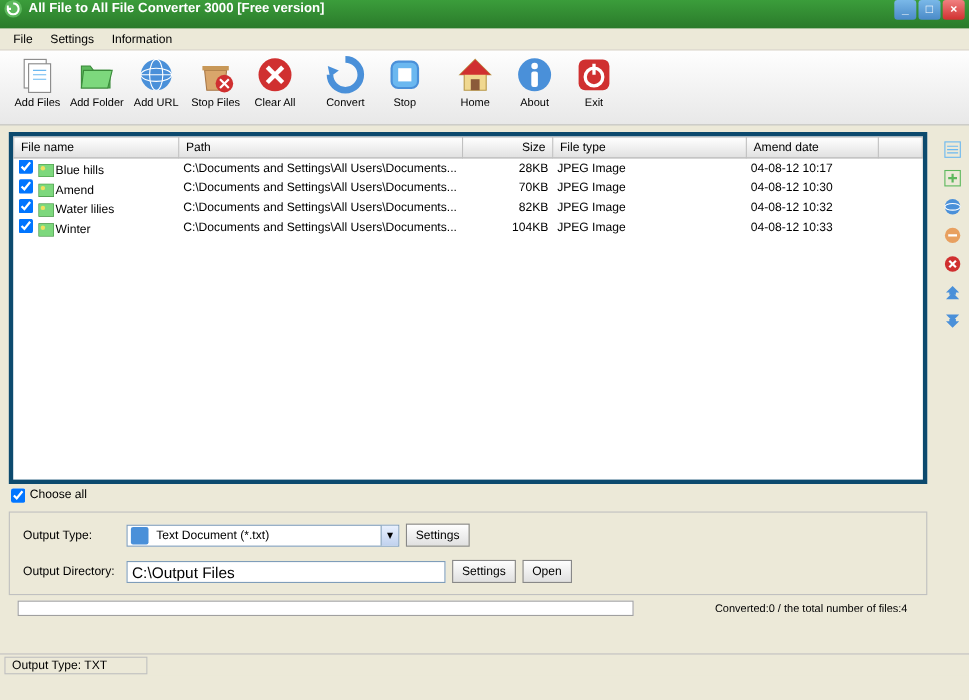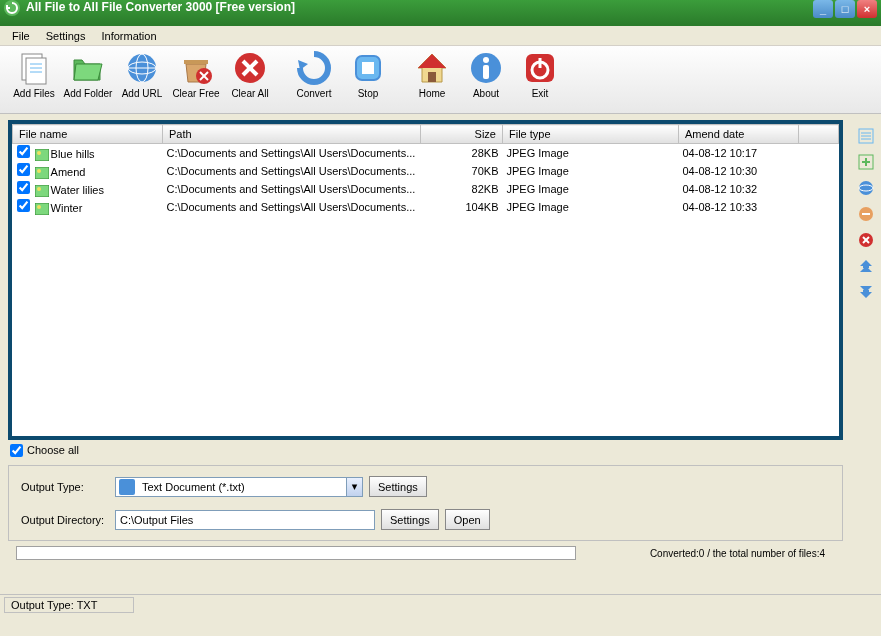--- a/index.html
+++ b/index.html
@@ -35,21 +35,21 @@
 .chk-row { padding: 4px 2px; display: flex; align-items: flex-start; gap: 4px; }
 .panel { border: 1px solid #c0c0c0; background: #ece9d8; padding: 10px 12px; margin-top: 4px; }
 .panel-row { display: flex; align-items: center; margin-bottom: 12px; }
 .panel-row:last-child { margin-bottom: 0; }
 .panel-label { width: 94px; }
 .combo { display: flex; align-items: center; border: 1px solid #7f9db9; background: #fff; height: 20px; width: 248px; }
 .combo-icon { width: 16px; height: 16px; margin: 0 3px; background: #4a90d9; border-radius: 2px; }
 .combo-text { flex: 1; padding: 0 4px; }
 .combo-arrow { width: 16px; height: 18px; background: linear-gradient(to bottom,#e8f0fe,#c1d2ee); border-left: 1px solid #7f9db9; display: flex; align-items: center; justify-content: center; }
 .btn { border: 1px solid #888; background: linear-gradient(to bottom,#fefefe,#e0e0e0); padding: 2px 8px; height: 21px; cursor: pointer; margin-left: 6px; font-size: 11px; font-family: inherit; }
-.text-input { border: 1px solid #7f9db9; background: #fff; height: 20px; padding: 0 4px; width: 260px; font-family: inherit; font-size: 11px; }
+.text-input { border: 1px solid #7f9db9; background: #fff; height: 20px; padding: 0 4px; width: 290px; font-family: inherit; font-size: 14px; }
 .sidebar { width: 30px; padding: 14px 4px; display: flex; flex-direction: column; gap: 10px; align-items: center; }
 .side-icon { width: 16px; height: 16px; cursor: pointer; border-radius: 2px; }
 .status-area { padding: 2px 8px; }
 .progress-row { display: flex; align-items: center; height: 20px; }
 .progress-bar { border: 1px solid #a0a0a0; background: #fff; height: 14px; width: 560px; }
 .progress-text { flex: 1; text-align: right; padding-right: 10px; font-size: 10px; padding-left: 34px; }
 .statusbar { border-top: 1px solid #c0c0c0; height: 20px; display: flex; justify-content: flex-start; align-items: center; padding: 0 4px; background: #ece9d8; }
 .status-cell { border: 1px solid #c0c0c0; padding: 1px 6px; min-width: 130px; font-size: 11px; background: #ece9d8; }
 input[type="checkbox"] { width: 13px; height: 13px; }
 </style>
@@ -113,21 +113,21 @@
     <div class="tool-btn">
       <div class="tool-icon">
         <svg width="36" height="36">
           <path d="M8 14 L28 14 L26 32 L10 32 Z" fill="#d9a66b" stroke="#a87848"></path>
           <rect x="6" y="10" width="24" height="4" fill="#c89858"></rect>
           <circle cx="26" cy="26" r="8" fill="#d03030"></circle>
           <line x1="22" y1="22" x2="30" y2="30" stroke="#fff" stroke-width="2"></line>
           <line x1="30" y1="22" x2="22" y2="30" stroke="#fff" stroke-width="2"></line>
         </svg>
       </div>
-      <div class="tool-label">Clear Free</div>
+      <div class="tool-label">Stop Files</div>
     </div>
     <div class="tool-btn">
       <div class="tool-icon">
         <svg width="36" height="36">
           <circle cx="18" cy="18" r="15" fill="#d03030"></circle>
           <line x1="11" y1="11" x2="25" y2="25" stroke="#fff" stroke-width="4"></line>
           <line x1="25" y1="11" x2="11" y2="25" stroke="#fff" stroke-width="4"></line>
         </svg>
       </div>
       <div class="tool-label">Clear All</div>

